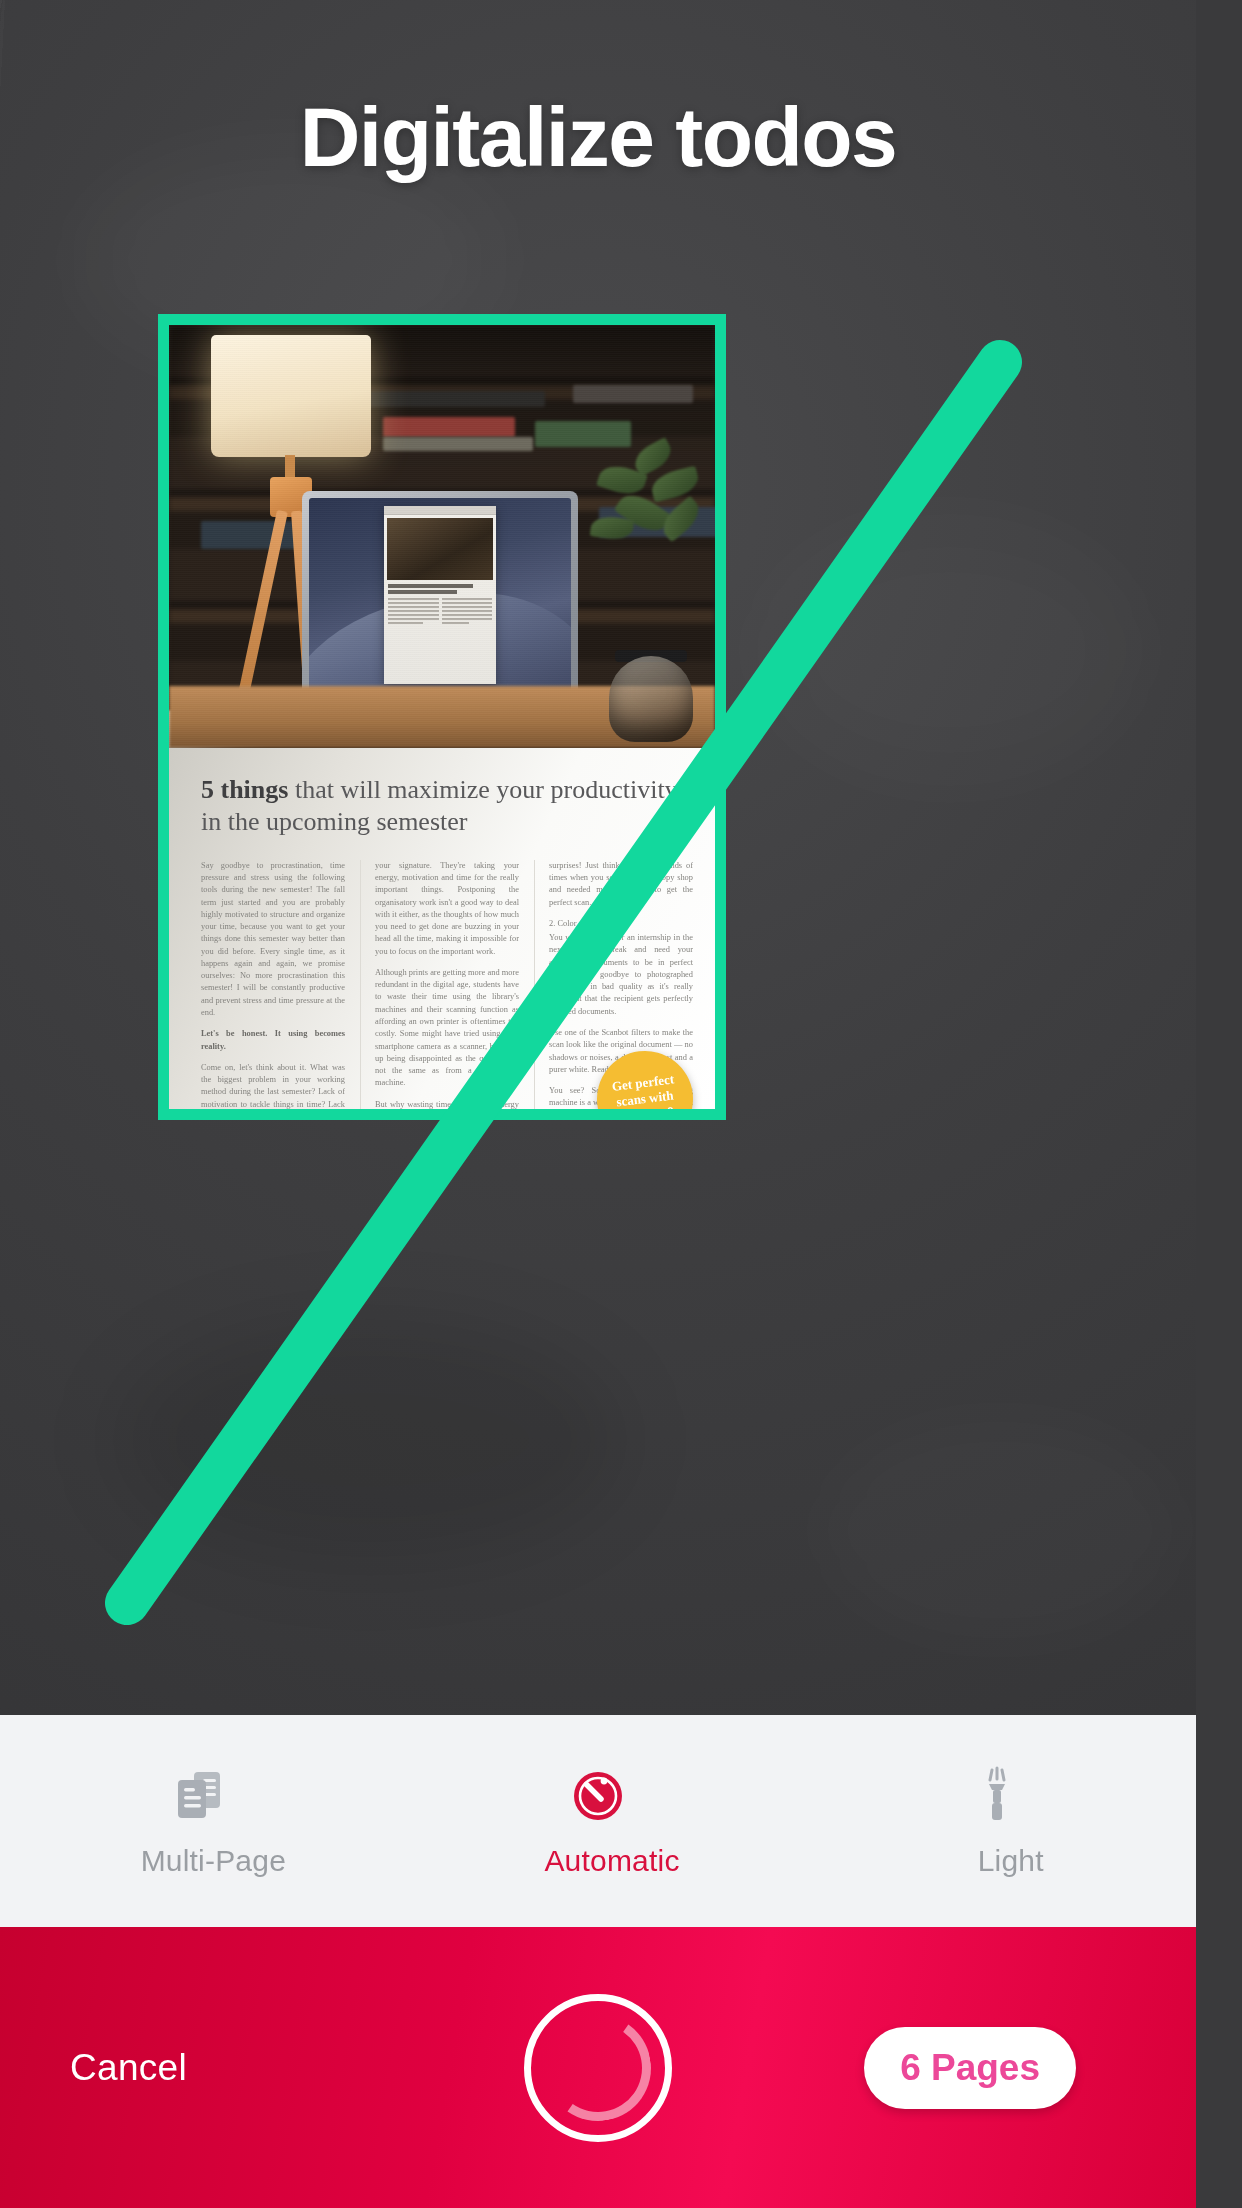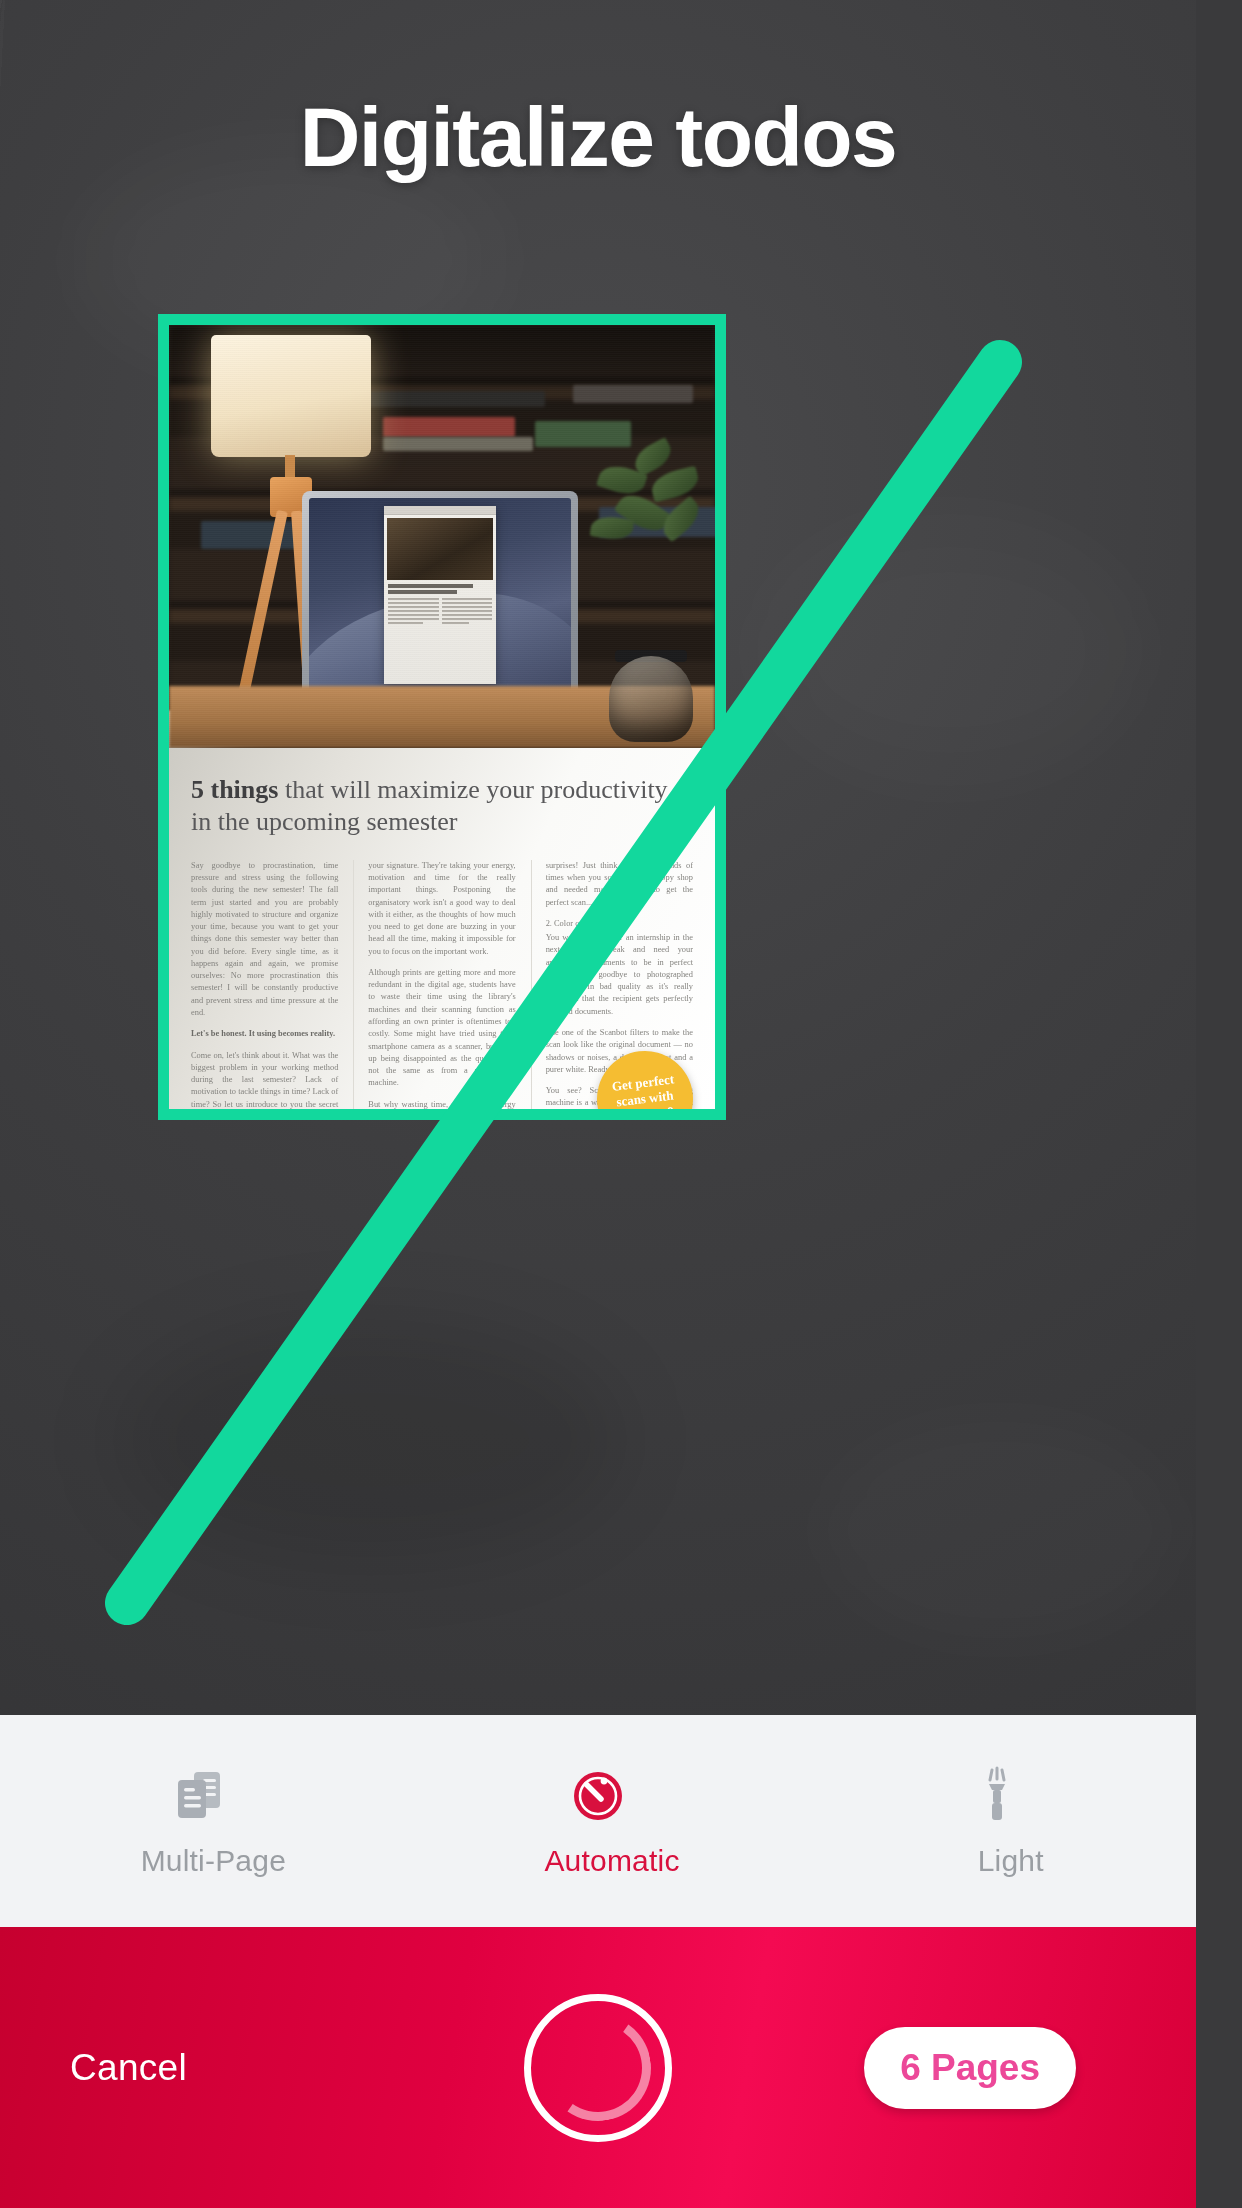--- a/index.html
+++ b/index.html
@@ -254,21 +254,21 @@
   }
   .sticker span { display: block; padding: 0 8px; }
 
   
   .paper {
     position: absolute;
     left: 0; right: 0;
     top: 54%; bottom: 0;
     background:
       linear-gradient(115deg, #cdcbc4 0%, #e4e2dc 26%, #fafaf8 58%, #ffffff 100%);
-    padding: 26px 22px 0 22px;
+    padding: 26px 22px 0 32px;
     overflow: hidden;
   }
   .paper-title {
     font-family: "Liberation Serif", serif;
     font-size: 26px;
     line-height: 1.22;
     color: #58585a;
     margin-bottom: 22px;
   }
   .paper-title b { color: #3f3f41; font-weight: bold; }

